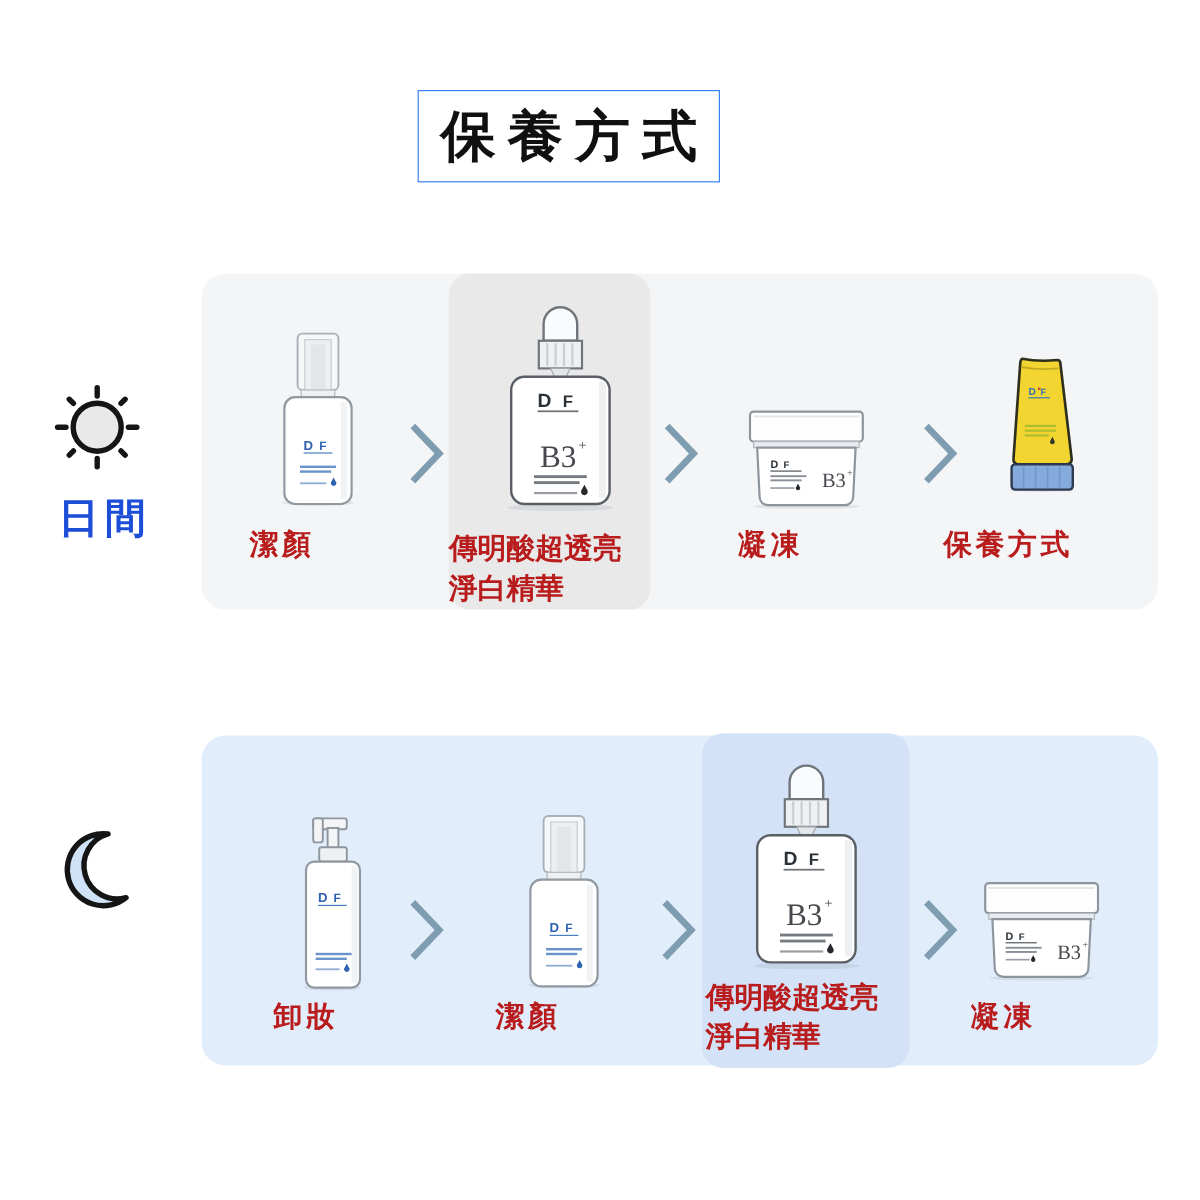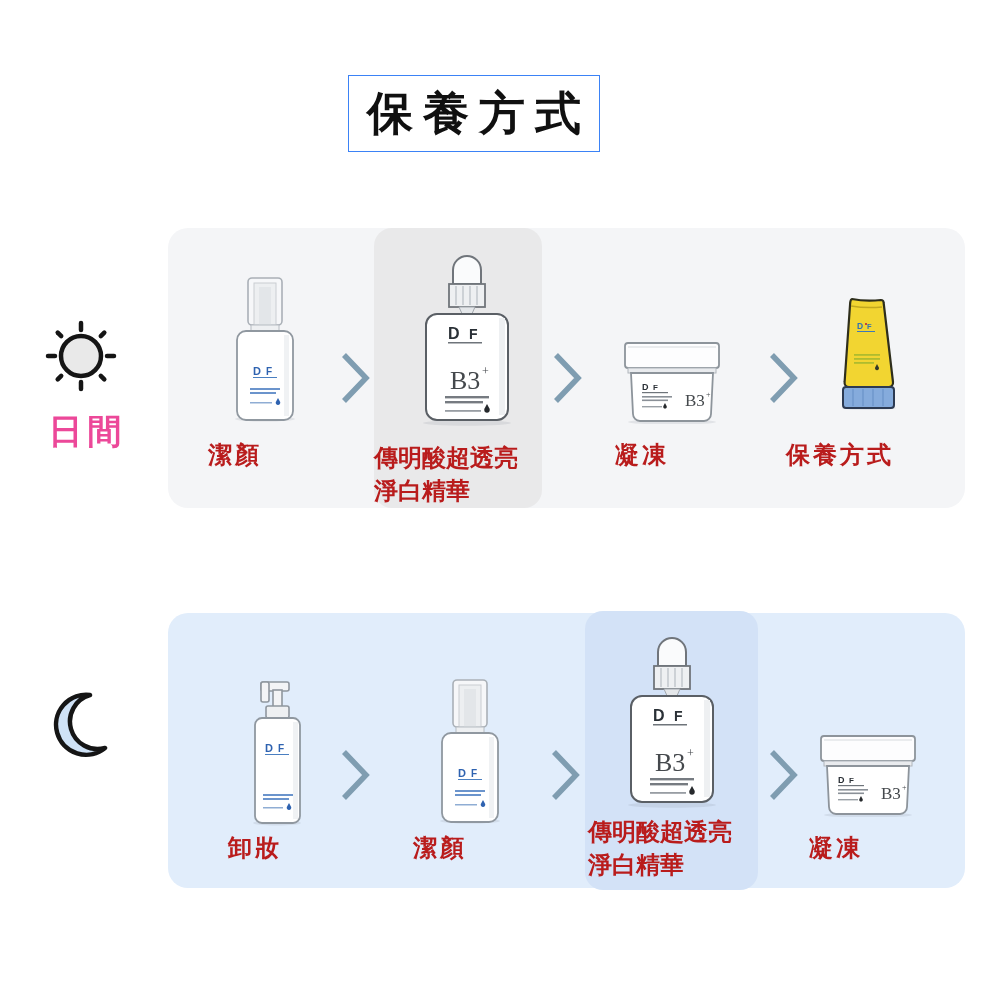--- a/index.html
+++ b/index.html
@@ -20,21 +20,21 @@
     letter-spacing:10px;text-indent:10px;white-space:nowrap;
   }
   
   .panel{border-radius:20px;}
   .day-panel{left:168px;top:228px;width:797px;height:280px;background:#f4f5f7;}
   .day-highlight{left:374px;top:228px;width:168px;height:280px;background:#e9e9ea;border-radius:18px;}
   .night-panel{left:168px;top:613px;width:797px;height:275px;background:#e1edfb;}
   .night-highlight{left:585px;top:611px;width:173px;height:279px;background:#d3e2f7;border-radius:18px;}
   
   .time-label{
-    font-size:34px;font-weight:700;color:#ec4899;text-align:center;
+    font-size:34px;font-weight:700;color:#1d4ed8;text-align:center;
     letter-spacing:5px;text-indent:5px;white-space:nowrap;
   }
   .day-time{left:36px;top:409px;width:98px;}
   .night-time{left:36px;top:762px;width:98px;}
   
   .step-label{
     font-size:24px;font-weight:700;color:#b91c1c;text-align:left;
     letter-spacing:3px;text-indent:3px;white-space:nowrap;line-height:33px;
   }
   .lbl-day-1{left:205px;top:438px;width:120px;}

